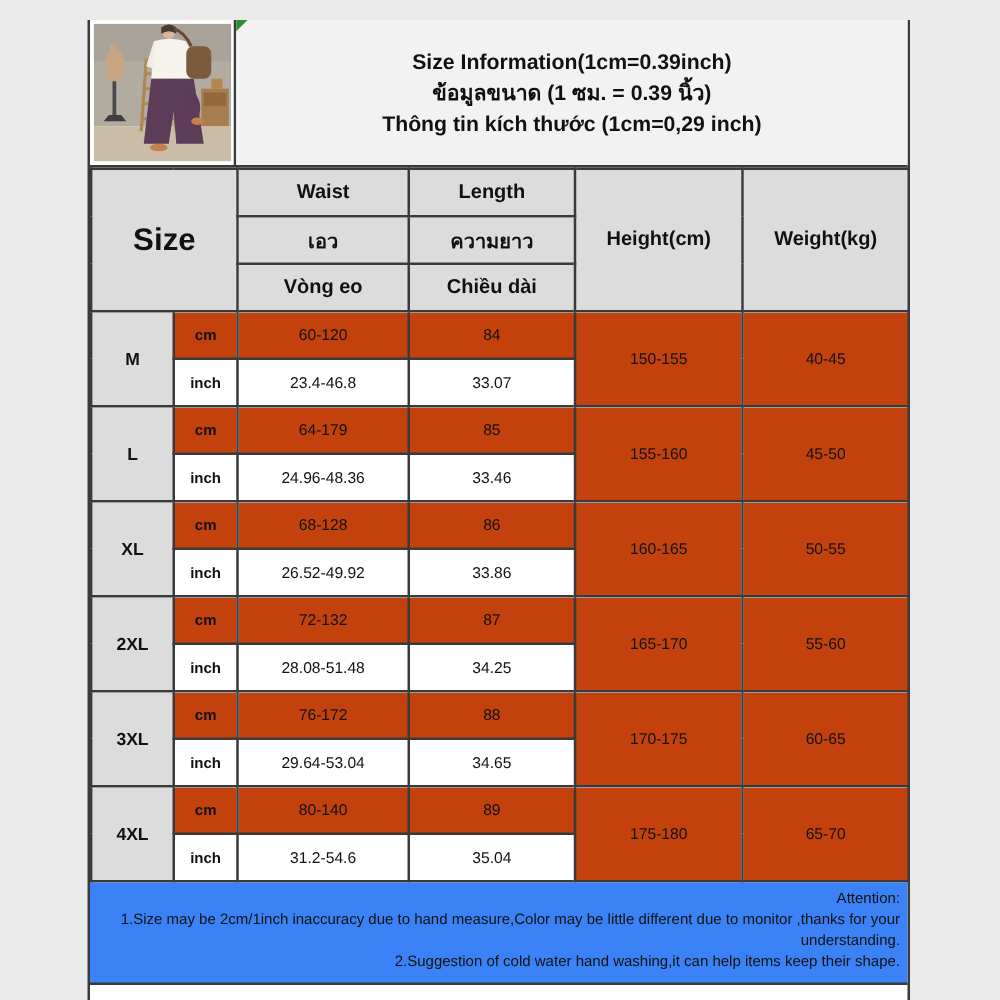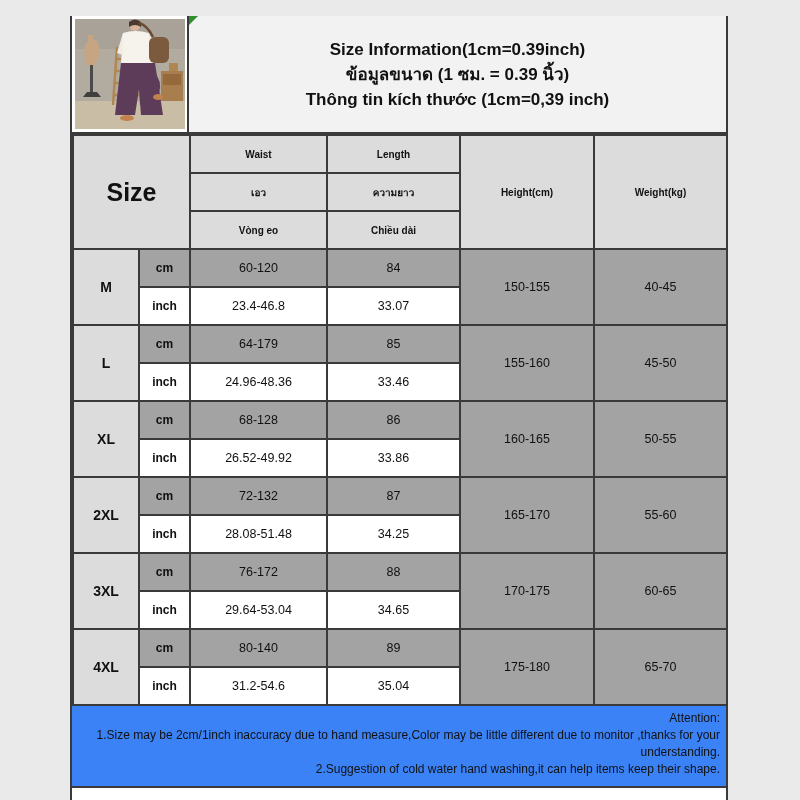--- a/index.html
+++ b/index.html
@@ -37,24 +37,24 @@
   table.size-table td{
     border:2px solid #3a3a3a;text-align:center;vertical-align:middle;
     padding:0;overflow:hidden;
   }
   col.c-size{width:66px;} col.c-unit{width:51px;}
   col.c-waist{width:137px;} col.c-length{width:133px;}
   col.c-height{width:134px;} col.c-weight{width:133px;}
   tr.h-row td{height:36px;}
   tr.d-row td{height:36px;}
   .bg-h{background:#dcdcdc;}
-  .bg-l{background:#a3a3a3;}
+  .bg-l{background:#c2410c;}
   .bg-w{background:#ffffff;margin-left:17px;}
   .f-size-big{font-weight:bold;font-size:25px;}
-  .f-head{font-weight:bold;font-size:10px;}
+  .f-head{font-weight:bold;font-size:16px;}
   .f-sizelbl{font-weight:bold;font-size:14px;}
   .f-unit{font-weight:bold;font-size:12px;}
   .f-val{font-weight:normal;font-size:12.5px;}
   
   .attention{
     box-sizing:border-box;background:#3b82f6;
     border-bottom:2px solid #3a3a3a;
     text-align:right;font-size:12px;line-height:17px;
     padding:4px 6px 8px 6px;min-height:78px;
   }
@@ -106,21 +106,21 @@
           <ellipse cx="52" cy="99" rx="7" ry="3" fill="#c2814e"></ellipse>
           <rect x="74" y="18" width="20" height="26" rx="6" fill="#7b5a3e"></rect>
           <path d="M78 18 Q72 6 64 4" stroke="#6a4b31" stroke-width="2.5" fill="none"></path>
         </g>
       </svg>
     </div>
     <div class="title-cell">
       <div class="corner-marker"></div>
       <div class="title-line">Size Information(1cm=0.39inch)</div>
       <div class="title-line">ข้อมูลขนาด (1 ซม. = 0.39 นิ้ว)</div>
-      <div class="title-line">Thông tin kích thước (1cm=0,39 inch)</div>
+      <div class="title-line">Thông tin kích thước (1cm=0,29 inch)</div>
     </div>
   </div>
 
   <table class="size-table">
     <colgroup>
       <col class="c-size">
         <col class="c-unit">
         <col class="c-waist">
       <col class="c-length">
         <col class="c-height">

